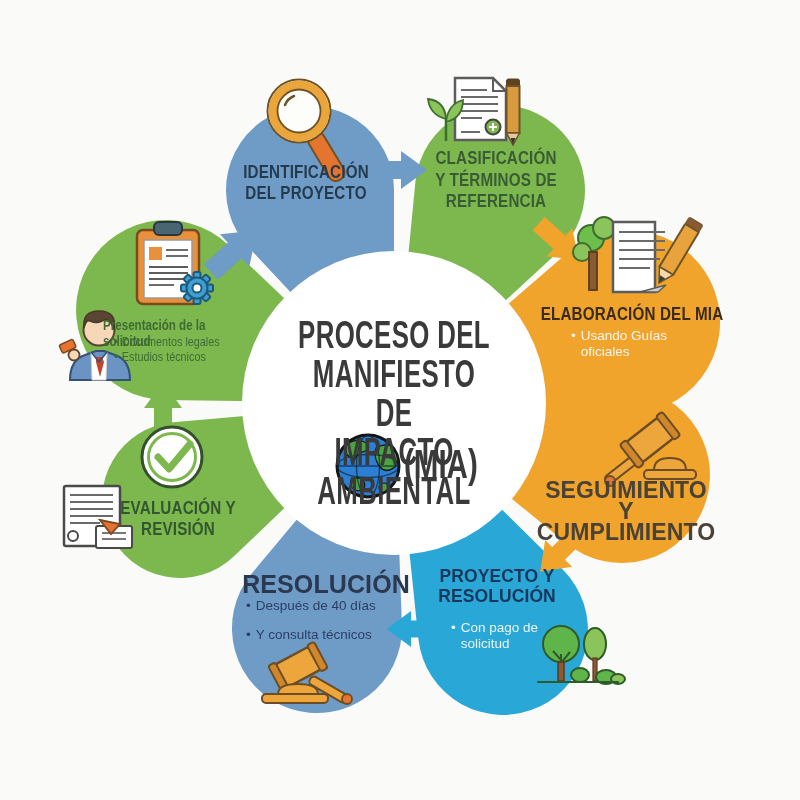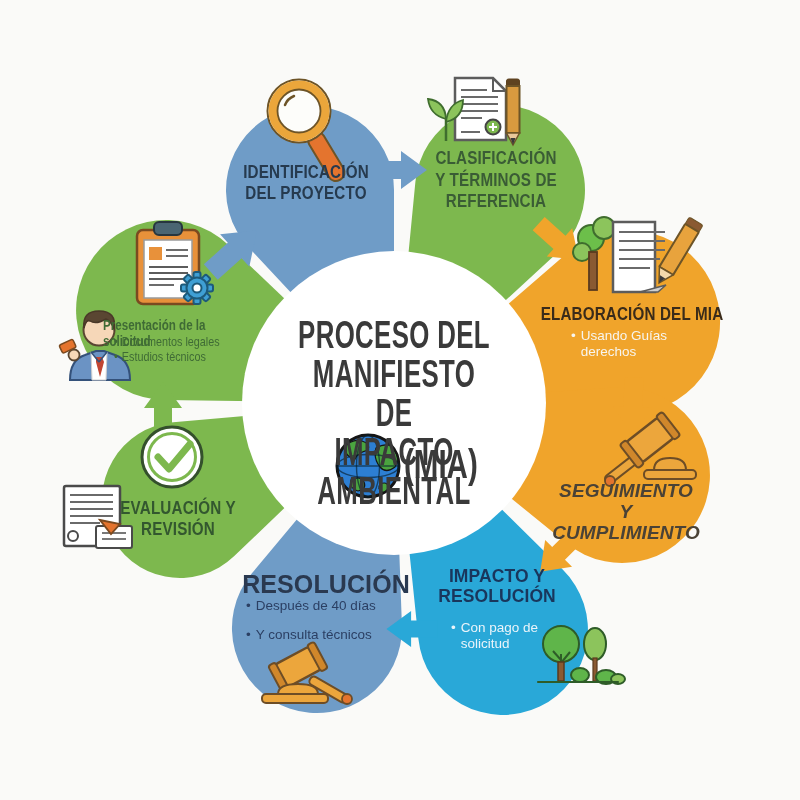--- a/index.html
+++ b/index.html
@@ -238,32 +238,32 @@
   <div>Y TÉRMINOS DE</div>
   <div>REFERENCIA</div>
 </div>
 
 <div class="txt hc" style="left:517px;top:303px;width:230px;font-size:19px;color:#3a2b1a;">
   <div>ELABORACIÓN DEL MIA</div>
 </div>
 <div class="blist" style="left:571px;top:328px;width:115px;color:#f7f5ee;">
   <div class="bitem">
         <span class="dot">•</span>
-        <span>Usando Guías derechos</span>
-      </div>
-</div>
-
-<div class="txt hn" style="left:526px;top:480px;width:200px;font-size:19px;line-height:21px;color:#4a4236;font-style:italic;">
+        <span>Usando Guías oficiales</span>
+      </div>
+</div>
+
+<div class="txt hn" style="left:526px;top:480px;width:200px;font-size:23px;line-height:21px;color:#4a4236;">
   <div>SEGUIMIENTO</div>
   <div>Y</div>
   <div>CUMPLIMIENTO</div>
 </div>
 
 <div class="txt hn" style="left:397px;top:566px;width:200px;font-size:17.5px;line-height:20px;color:#19365c;">
-  <div>IMPACTO Y</div>
+  <div>PROYECTO Y</div>
   <div>RESOLUCIÓN</div>
 </div>
 <div class="blist" style="left:451px;top:620px;width:105px;color:#eaf4fa;">
   <div class="bitem">
         <span class="dot">•</span>
         <span>Con pago de solicitud</span>
       </div>
 </div>
 
 <div class="txt hn" style="left:226px;top:570px;width:200px;font-size:25px;color:#2a3950;">

